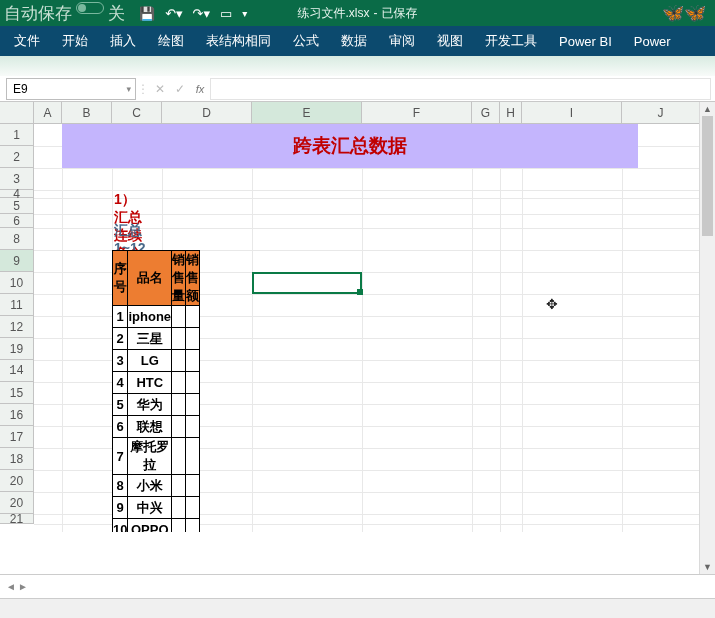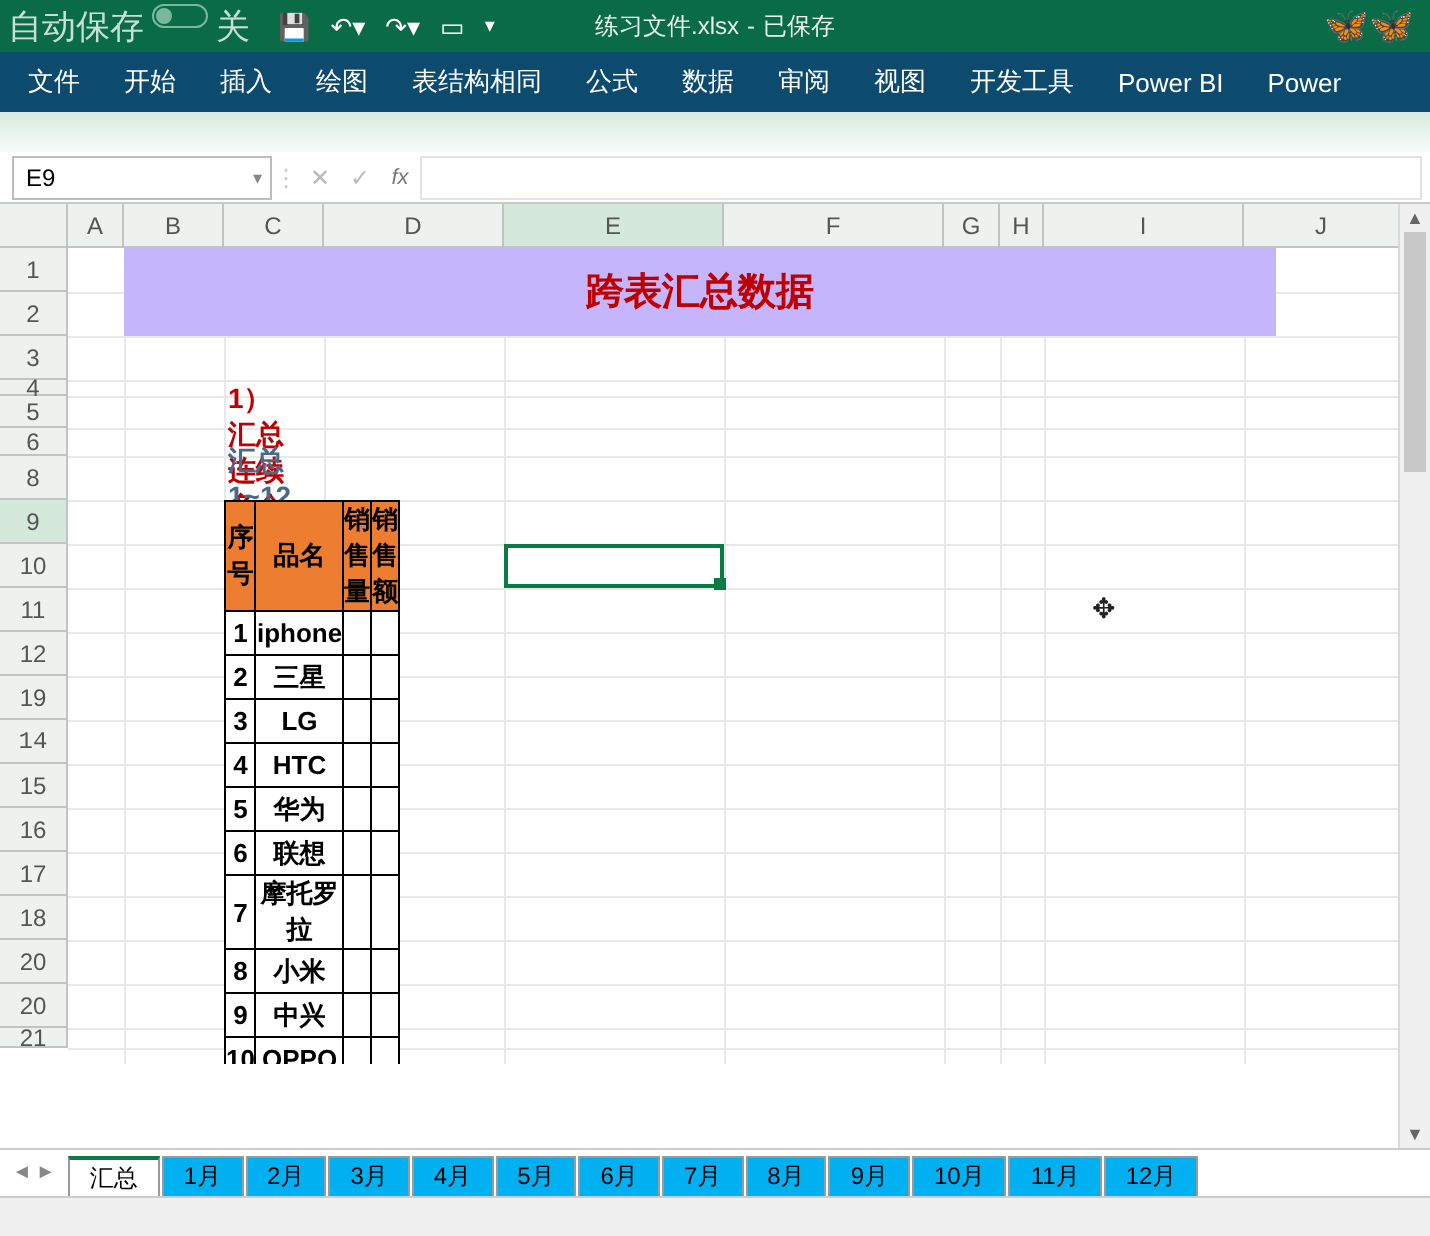--- a/index.html
+++ b/index.html
@@ -259,29 +259,14 @@
   <div class="arr" style="top:0">▲</div>
   <div class="thumb"></div>
   <div class="arr" style="bottom:0">▼</div>
 </div>
 
 <div class="sheet-bar">
   <div class="sheet-nav">
     <span>◄</span>
     <span>►</span>
   </div>
-  <div class="sheet-tabs" id="sheet-tabs">
-      <div class="tab active">汇总</div>
-      <div class="tab">1月</div>
-      <div class="tab">2月</div>
-      <div class="tab">3月</div>
-      <div class="tab">4月</div>
-      <div class="tab">5月</div>
-      <div class="tab">6月</div>
-      <div class="tab">7月</div>
-      <div class="tab">8月</div>
-      <div class="tab">9月</div>
-      <div class="tab">10月</div>
-      <div class="tab">11月</div>
-      <div class="tab">12月</div>
-    </div>
 </div>
 <div class="statusbar"></div>
 
 </body></html>

